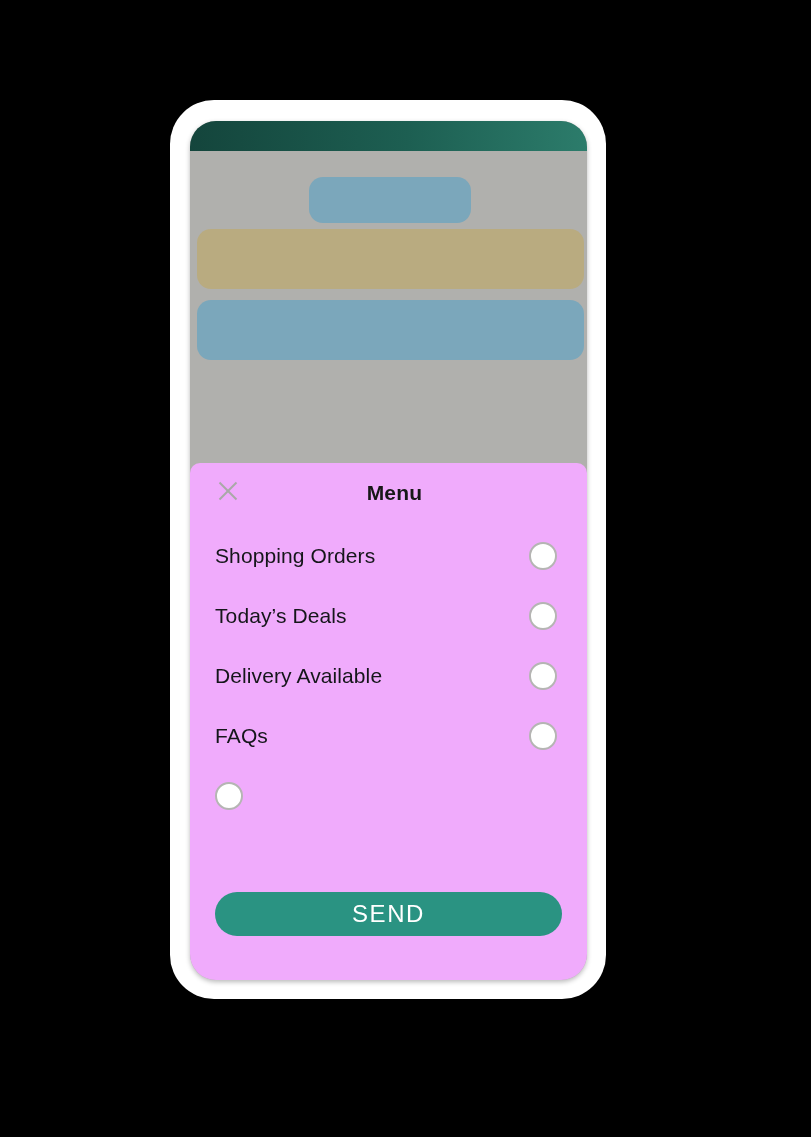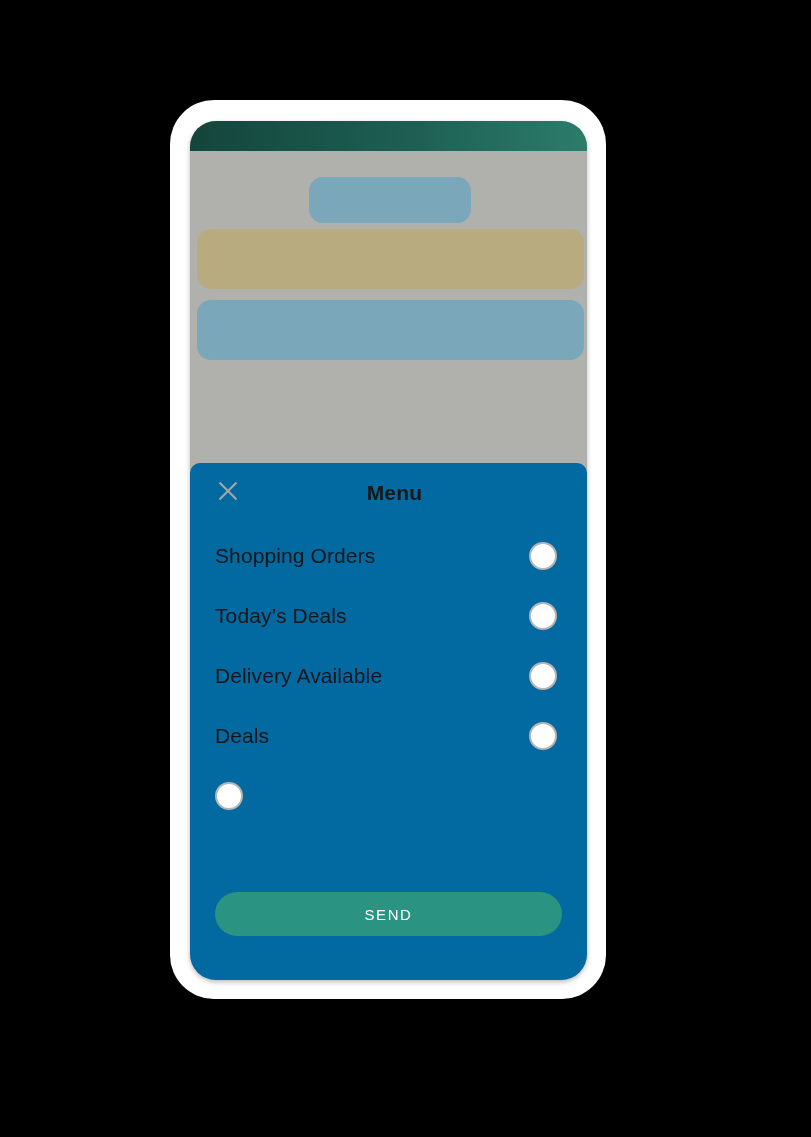--- a/index.html
+++ b/index.html
@@ -81,21 +81,21 @@
     border-radius: 14px;
   }
 
   
   #menu-sheet {
     position: absolute;
     left: 0;
     bottom: 0;
     width: 100%;
     height: 517px;
-    background: #0369a1;
+    background: #f0abfc;
     border-top-left-radius: 10px;
     border-top-right-radius: 10px;
     box-sizing: border-box;
     padding-left: 12px;
   }
 
   
   #menu-sheet-header {
     position: relative;
     height: 63px;
@@ -182,21 +182,21 @@
     position: absolute;
     left: 25px;
     bottom: 44px;
     width: 347px;
     height: 44px;
     border: none;
     border-radius: 22px;
     background: #2a9382;
     color: #ffffff;
     font-family: "Liberation Sans", sans-serif;
-    font-size: 15px;
+    font-size: 24px;
     letter-spacing: 1.6px;
     cursor: pointer;
     padding: 0;
   }
 </style>
 </head>
 <body>
 
 <div id="phone-frame">
 </div>
@@ -230,21 +230,21 @@
         </div>
         <div class="menu-row">
           <span class="menu-row-label">Today’s Deals</span>
           <span class="radio"></span>
         </div>
         <div class="menu-row">
           <span class="menu-row-label">Delivery Available</span>
           <span class="radio"></span>
         </div>
         <div class="menu-row">
-          <span class="menu-row-label">Deals</span>
+          <span class="menu-row-label">FAQs</span>
           <span class="radio"></span>
         </div>
         <div class="menu-row">
           <span class="radio"></span>
         </div>
       </div>
 
     <button id="send-button">SEND</button>
 
   </div>

